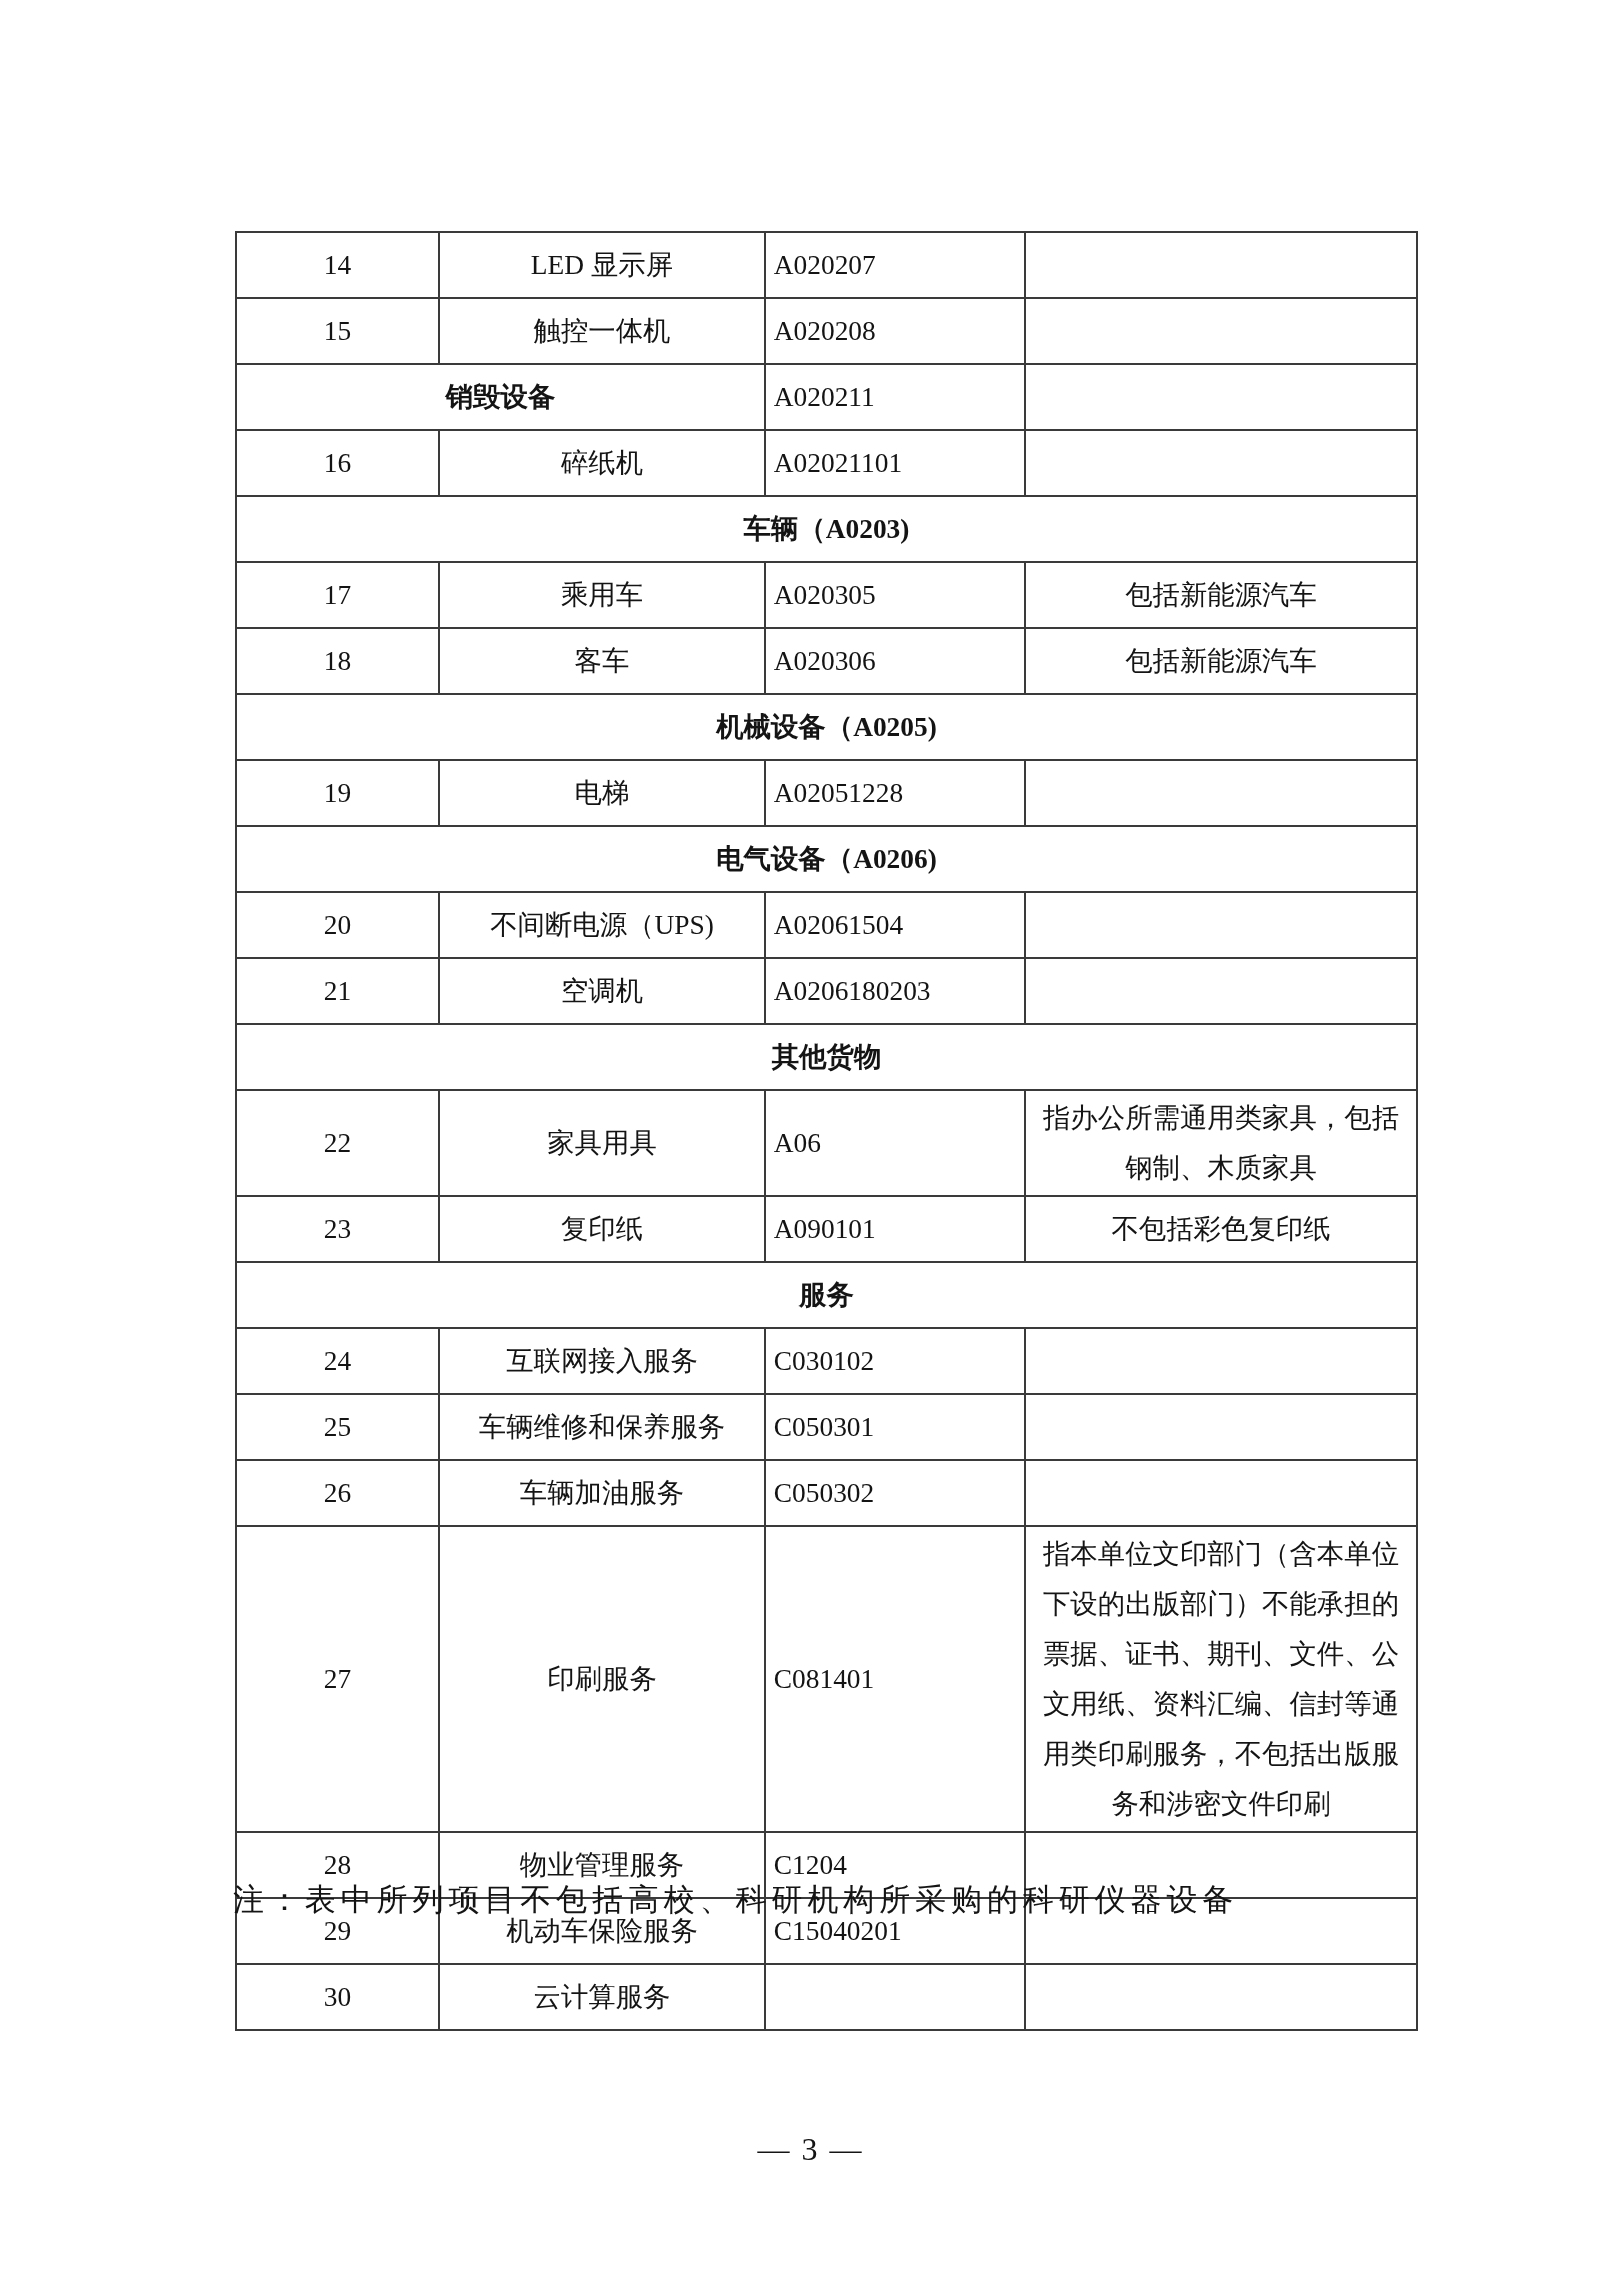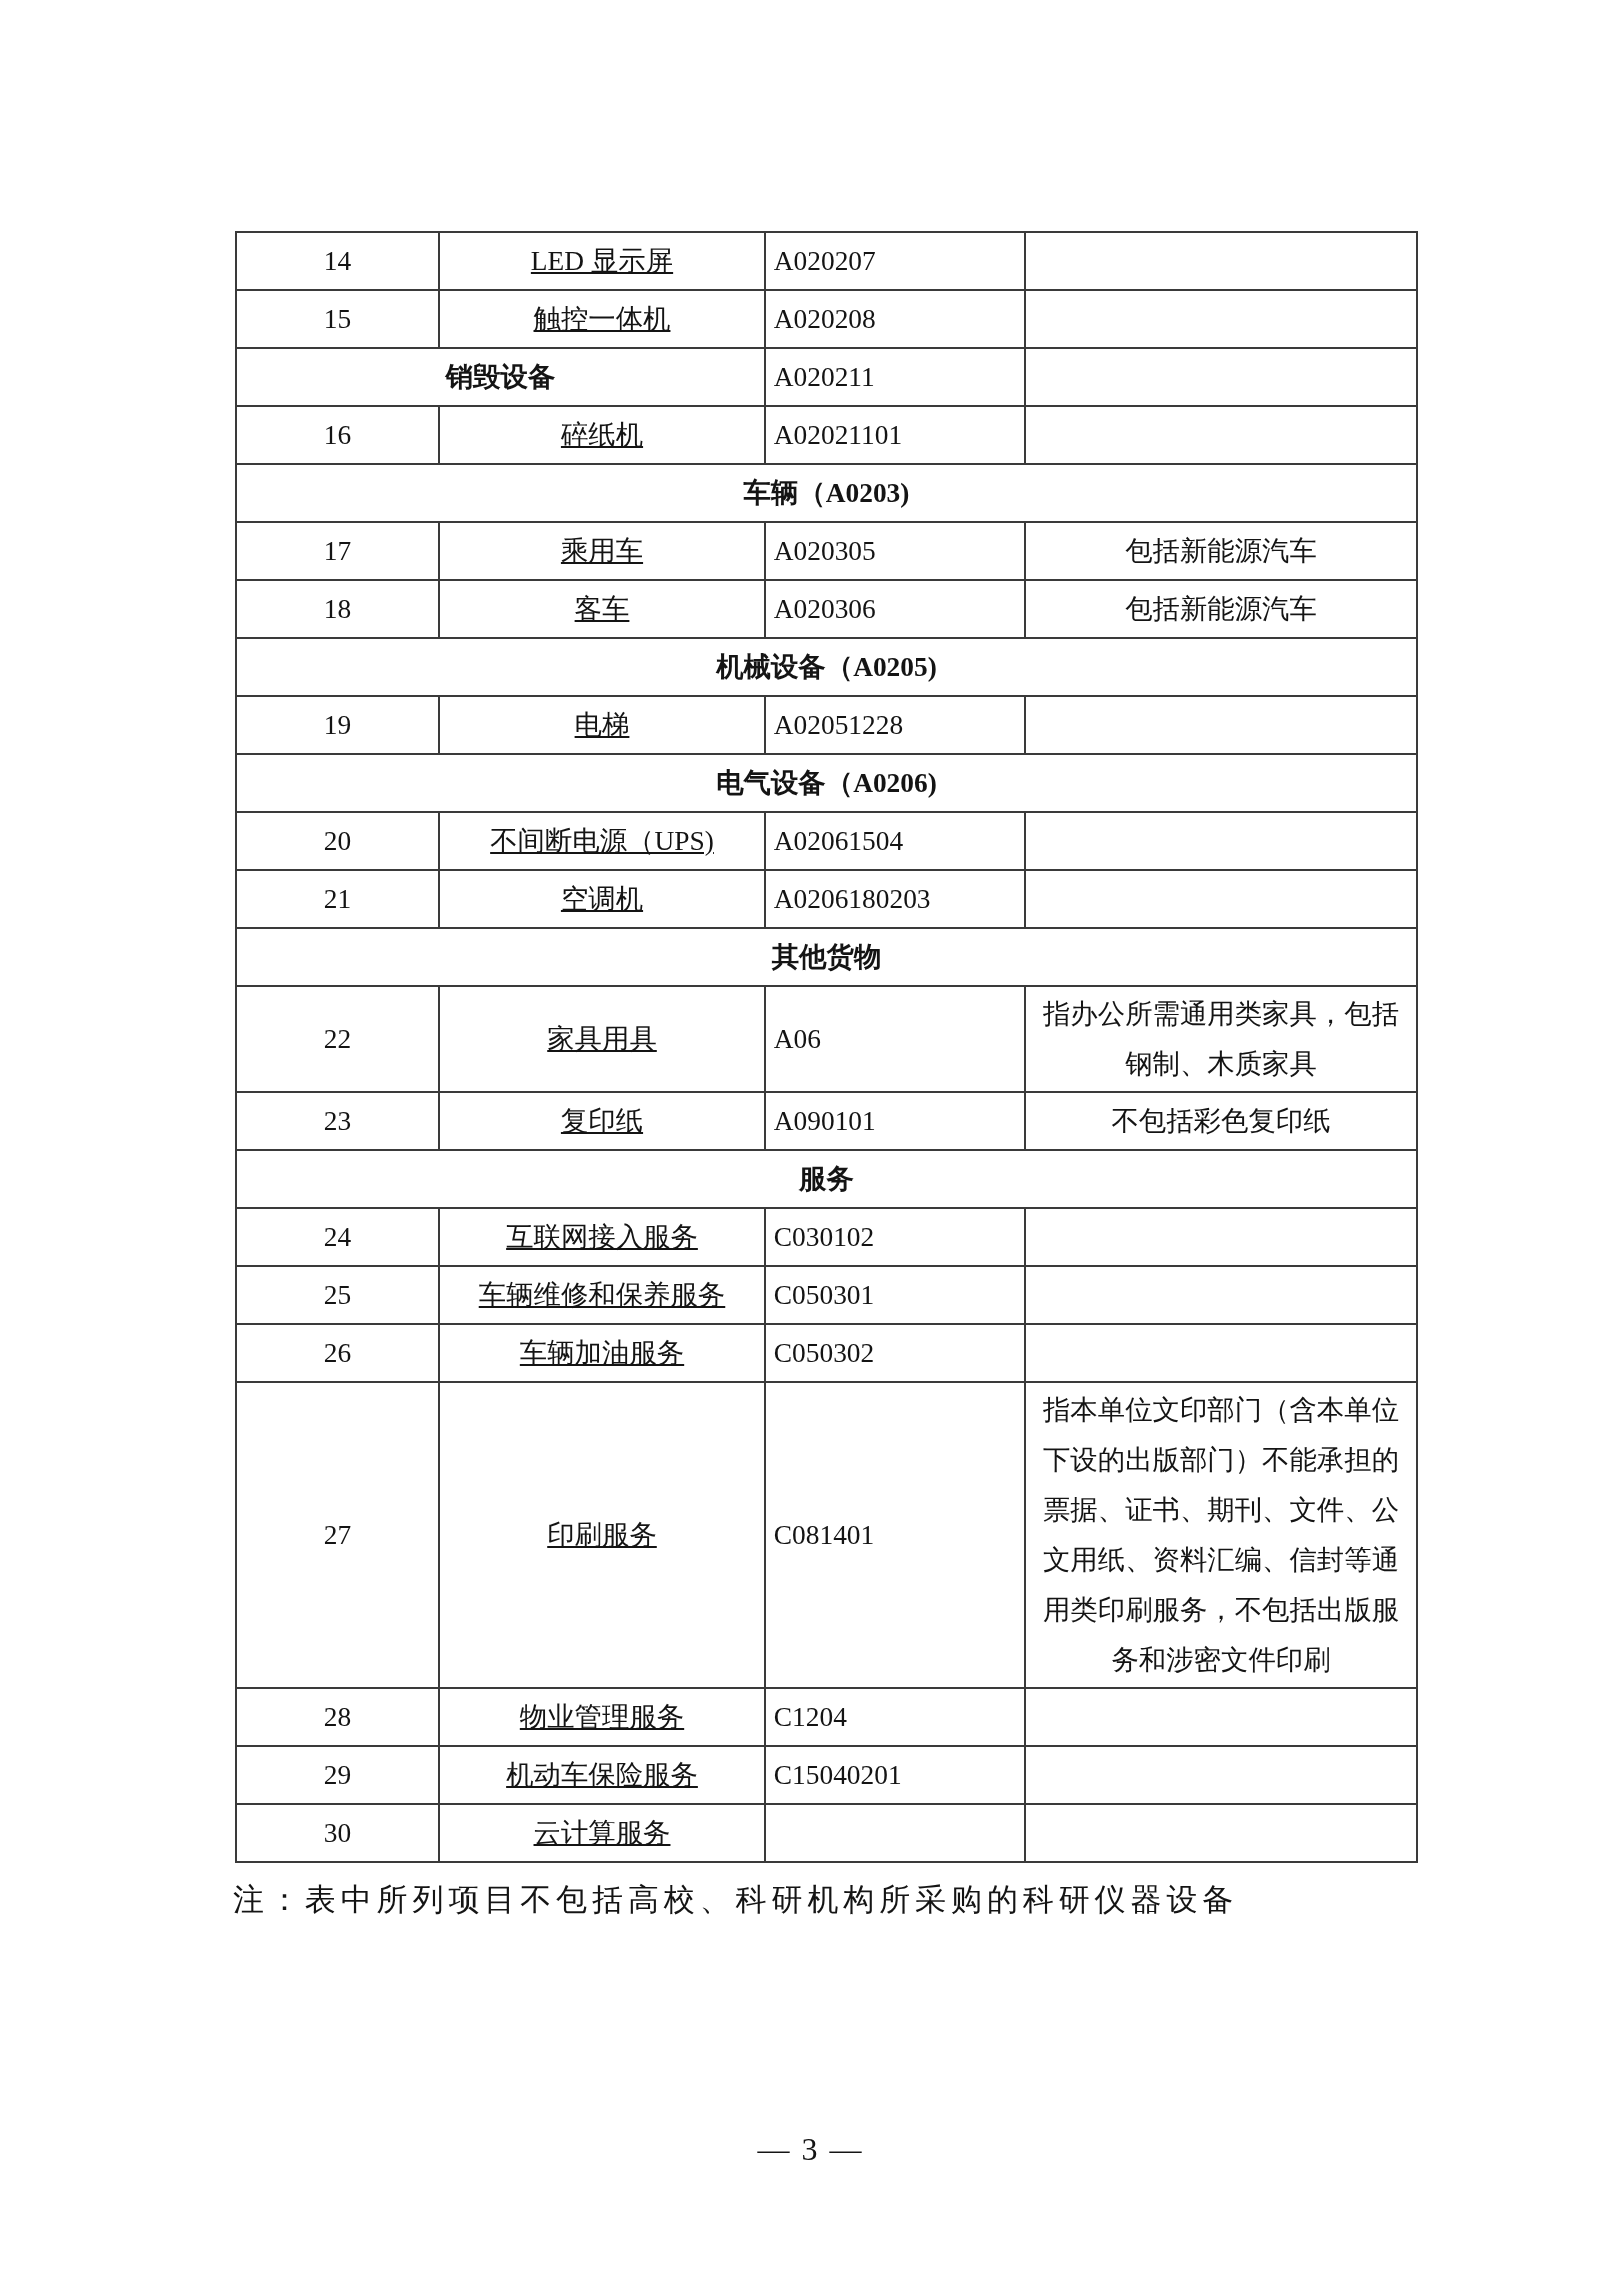--- a/index.html
+++ b/index.html
@@ -22,35 +22,34 @@
   table.doc-table {
     position: absolute;
     left: 235px;
     top: 231px;
     width: 1181px;
     border-collapse: collapse;
     table-layout: fixed;
     border: 2.9px solid #383838;
   }
   table.doc-table tr {
-    height: 58px;
+    height: 66px;
   }
   table.doc-table td {
     border: 2px solid #3a3a3a;
     font-size: 27.4px;
     vertical-align: middle;
     overflow: hidden;
   }
   td.no-cell {
     text-align: center;
   }
   td.name-cell {
     text-align: center;
     padding: 0 3.9px;
-    text-decoration: underline;
   }
   td.code-cell {
     text-align: left;
     padding-left: 7.8px;
     border-radius: 20px;
   }
   td.remark-cell {
     text-align: center;
     padding: 2px 7.8px;
     line-height: 50px;

